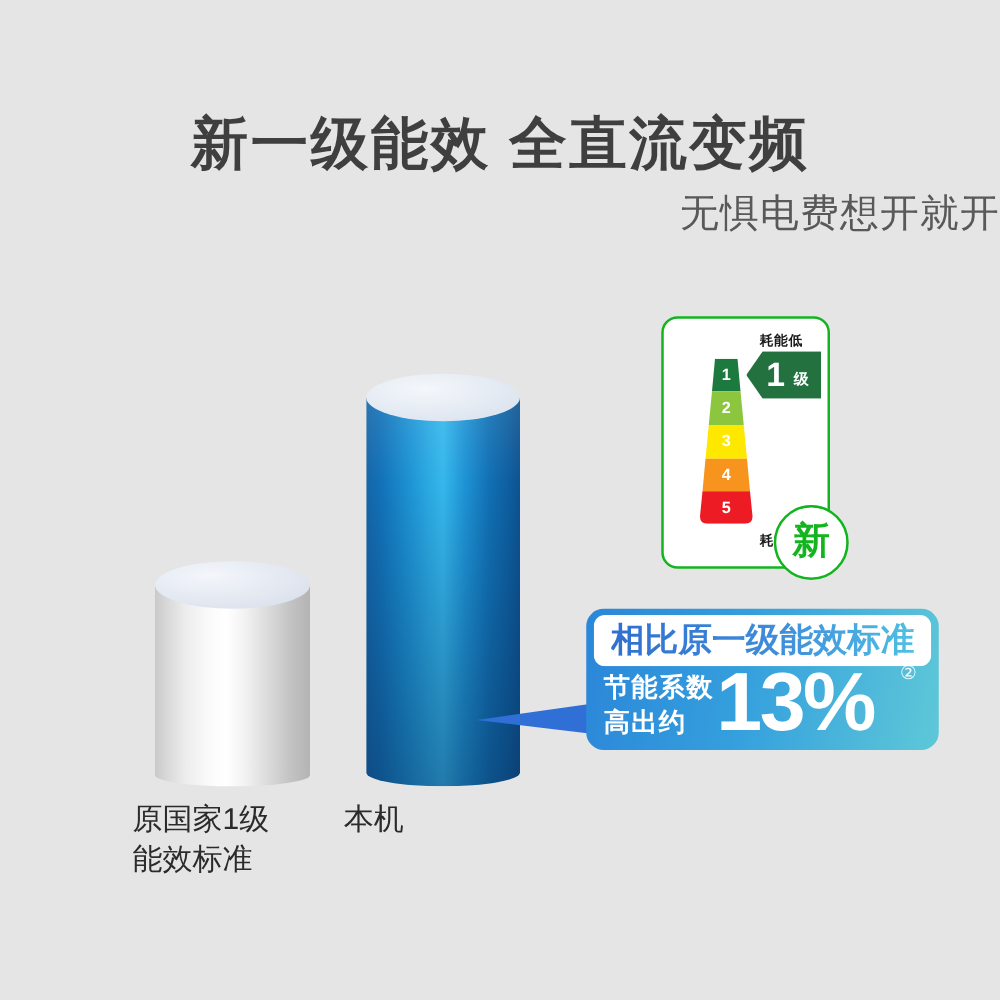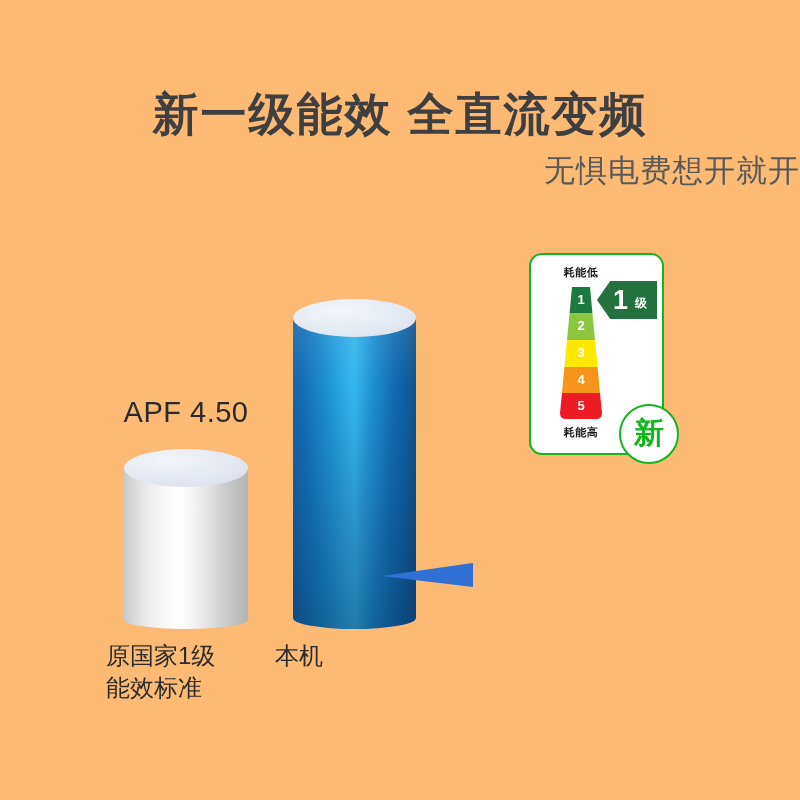--- a/index.html
+++ b/index.html
@@ -7,21 +7,21 @@
     padding: 0;
     background: #ffffff;
   }
   body {
     font-family: "Liberation Sans", "DejaVu Sans", sans-serif;
   }
   #poster {
     position: relative;
     width: 800px;
     height: 800px;
-    background: #fdba74;
+    background: #e5e5e5;
     overflow: hidden;
   }
 
   
   .headline {
     position: absolute;
     left: 0;
     top: 88px;
     width: 800px;
     text-align: center;
@@ -128,20 +128,21 @@
   }
   .energy-cap {
     position: absolute;
     left: 0;
     width: 100px;
     text-align: center;
     font-size: 11px;
     font-weight: bold;
     color: #1a1a1a;
     letter-spacing: 0.5px;
+    padding-left: 44px;
   }
   #energy-cap-low  { top: 10px; }
   #energy-cap-high { top: 170px; text-align: center; }
 
   #energy-scale {
     position: absolute;
     left: 22px;
     top: 32px;
     width: 56px;
     height: 132px;
@@ -288,21 +289,20 @@
   }
 </style>
 </head>
 <body>
 
 <div id="poster">
 
   <div class="headline">新一级能效 全直流变频</div>
   <div class="subhead">无惧电费想开就开</div>
 
-  <div class="apf-label" id="apf-left">APF 4.50</div>
 
   <div class="cyl" id="cyl-silver">
     <div class="body"></div>
     <div class="top-ellipse"></div>
   </div>
 
   <div class="cyl" id="cyl-blue">
     <div class="body"></div>
     <div class="top-ellipse"></div>
   </div>
@@ -346,14 +346,25 @@
 
     <div class="energy-cap" id="energy-cap-high">耗能高</div>
   </div>
 
   <div id="new-circle">新</div>
 
   <svg id="callout-pointer" viewBox="0 0 92 26">
     <path d="M0,13 L92,0 L92,24 Z" fill="#2f6fd6"></path>
   </svg>
 
+  <div id="callout">
+    <div id="callout-top"><span class="grad">相比原一级能效标准</span></div>
+    <div id="callout-bottom">
+      <div id="callout-lines">
+        <div>节能系数</div>
+        <div>高出约</div>
+      </div>
+      <div id="callout-pct">13%</div>
+      <div id="callout-sup">②</div>
+    </div>
+  </div>
 
 </div>
 
 </body></html>

